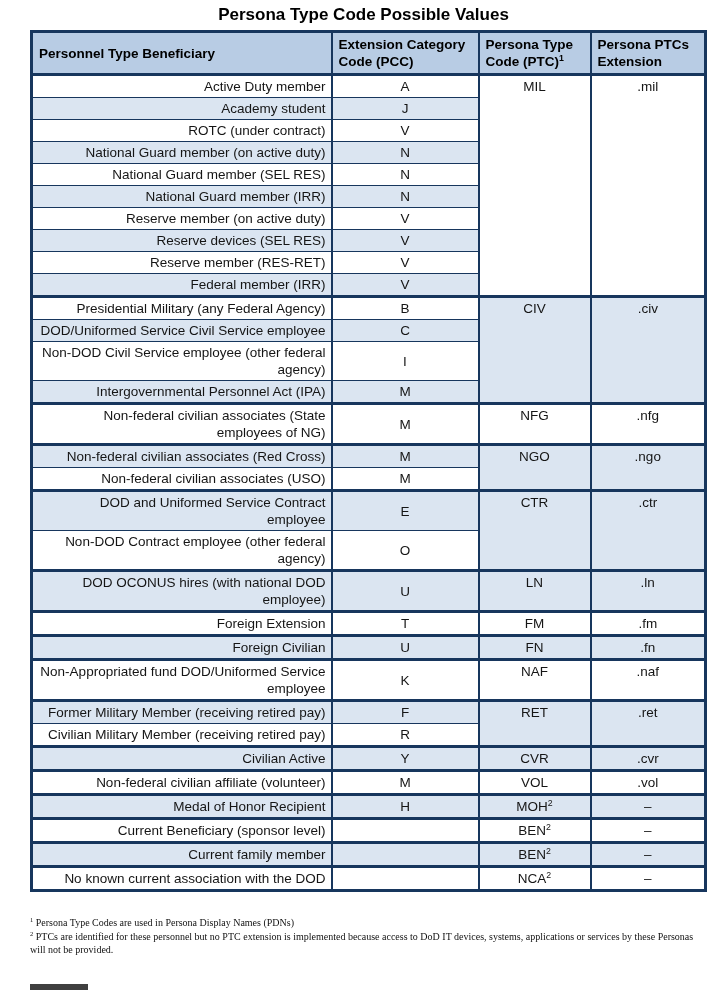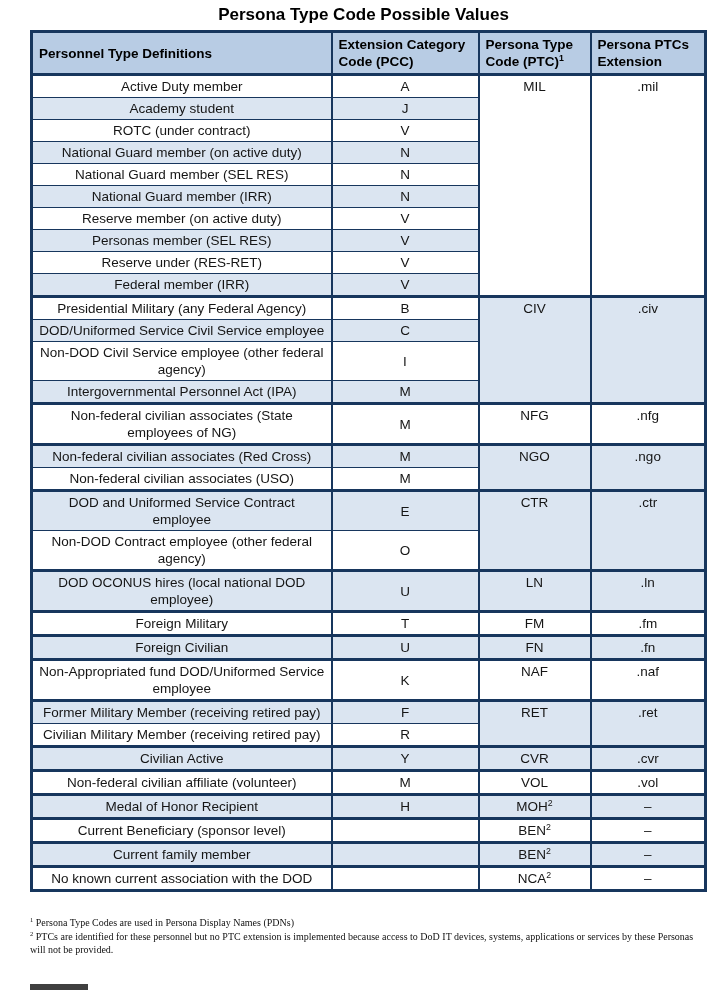--- a/index.html
+++ b/index.html
@@ -46,21 +46,21 @@
   }
   .persona-table thead th {
     background: var(--header-bg);
     font-weight: 700;
     text-align: left;
     color: #000;
     height: 40px;
     border-bottom: 3px solid var(--border);
     padding: 3px 6px;
   }
-  .persona-table td.def { text-align: center; }
+  .persona-table td.def { text-align: right; }
   .persona-table td.pcc,
   .persona-table td.ptc,
   .persona-table td.ext { text-align: center; }
   .persona-table td.ptc,
   .persona-table td.ext { vertical-align: top; padding-top: 2px; }
   .persona-table td.alt { background: var(--row-alt-bg); }
   .persona-table tr { height: 22px; }
   .persona-table tr.group-start td { border-top: 3px solid var(--border); }
   sup { font-size: 0.65em; vertical-align: super; line-height: 0; }
   .footnotes {
@@ -88,21 +88,21 @@
 
 <table class="persona-table">
   <colgroup>
     <col style="width:300px">
     <col style="width:147px">
     <col style="width:112px">
     <col style="width:115px">
   </colgroup>
   <thead>
     <tr id="header-row">
-        <th>Personnel Type Definitions</th>
+        <th>Personnel Type Beneficiary</th>
         <th>Extension Category Code (PCC)</th>
         <th>Persona Type Code (PTC)<sup>1</sup></th>
         <th>Persona PTCs Extension</th>
       </tr>
   </thead>
   <tbody id="table-body">
       <tr class="group-start">
         <td class="def">Active Duty member</td>
         <td class="pcc">A</td>
         <td class="ptc" rowspan="10">MIL</td>
@@ -126,25 +126,25 @@
       </tr>
       <tr>
         <td class="def alt">National Guard member (IRR)</td>
         <td class="pcc alt">N</td>
       </tr>
       <tr>
         <td class="def">Reserve member (on active duty)</td>
         <td class="pcc">V</td>
       </tr>
       <tr>
-        <td class="def alt">Personas member (SEL RES)</td>
+        <td class="def alt">Reserve devices (SEL RES)</td>
         <td class="pcc alt">V</td>
       </tr>
       <tr>
-        <td class="def">Reserve under (RES-RET)</td>
+        <td class="def">Reserve member (RES-RET)</td>
         <td class="pcc">V</td>
       </tr>
       <tr>
         <td class="def alt">Federal member (IRR)</td>
         <td class="pcc alt">V</td>
       </tr>
       <tr class="group-start">
         <td class="def">Presidential Military (any Federal Agency)</td>
         <td class="pcc">B</td>
         <td class="ptc alt" rowspan="4">CIV</td>
@@ -182,27 +182,27 @@
         <td class="def alt">DOD and Uniformed Service Contract employee</td>
         <td class="pcc alt">E</td>
         <td class="ptc alt" rowspan="2">CTR</td>
         <td class="ext alt" rowspan="2">.ctr</td>
       </tr>
       <tr>
         <td class="def">Non-DOD Contract employee (other federal agency)</td>
         <td class="pcc">O</td>
       </tr>
       <tr class="group-start">
-        <td class="def alt">DOD OCONUS hires (local national DOD employee)</td>
+        <td class="def alt">DOD OCONUS hires (with national DOD employee)</td>
         <td class="pcc alt">U</td>
         <td class="ptc alt" rowspan="1">LN</td>
         <td class="ext alt" rowspan="1">.ln</td>
       </tr>
       <tr class="group-start">
-        <td class="def">Foreign Military</td>
+        <td class="def">Foreign Extension</td>
         <td class="pcc">T</td>
         <td class="ptc" rowspan="1">FM</td>
         <td class="ext" rowspan="1">.fm</td>
       </tr>
       <tr class="group-start">
         <td class="def alt">Foreign Civilian</td>
         <td class="pcc alt">U</td>
         <td class="ptc alt" rowspan="1">FN</td>
         <td class="ext alt" rowspan="1">.fn</td>
       </tr>

